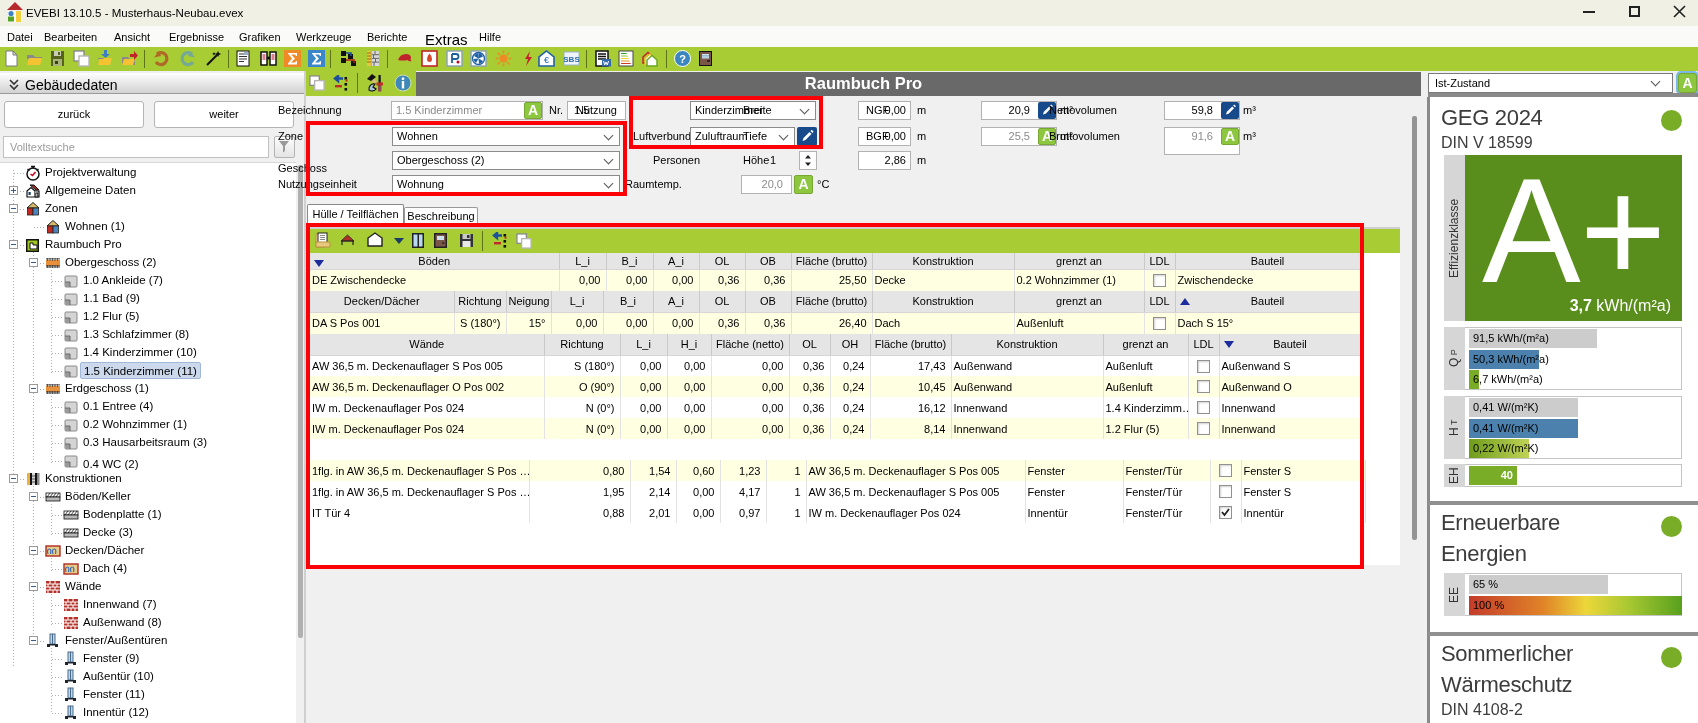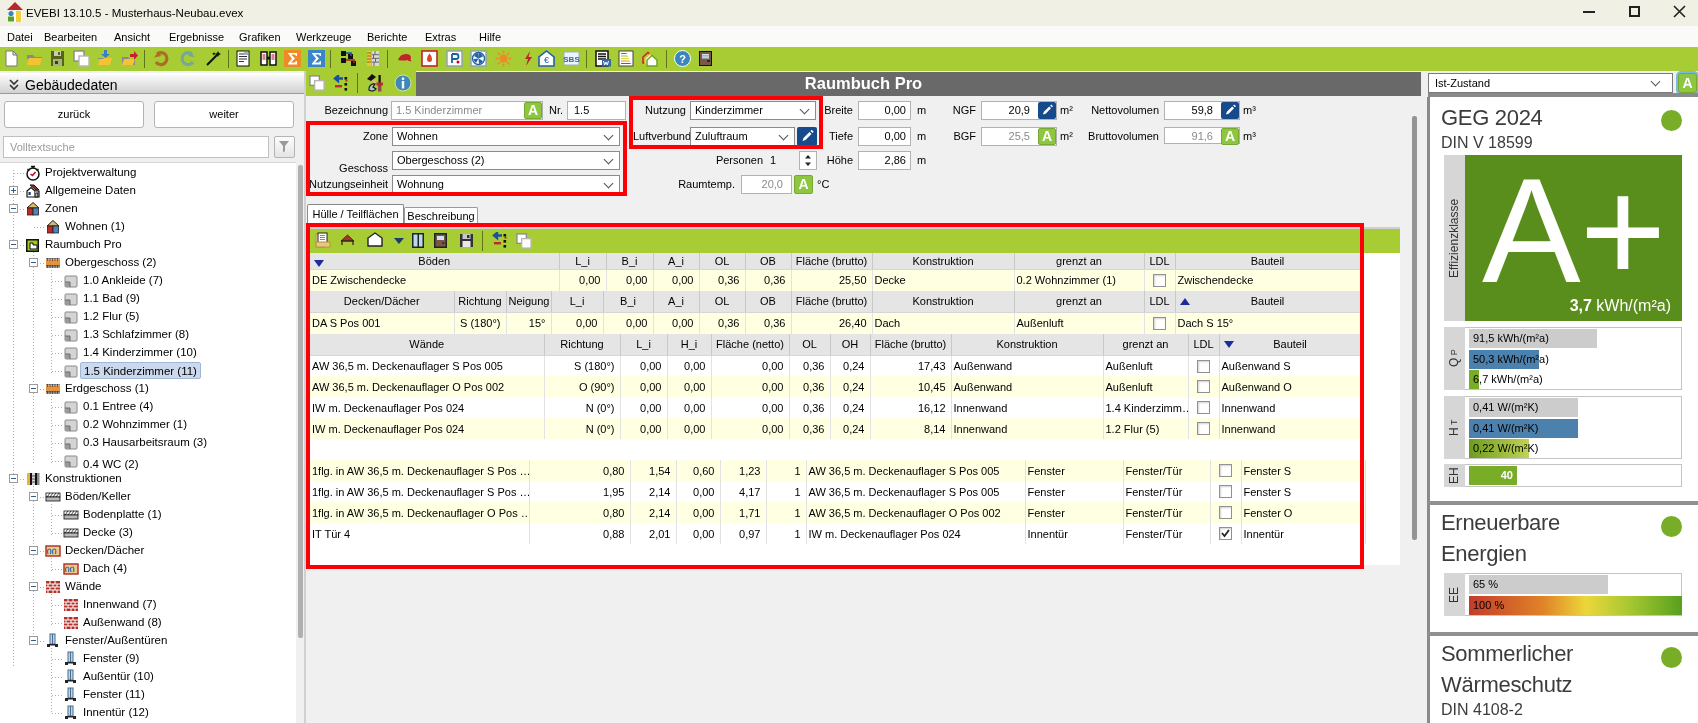--- a/index.html
+++ b/index.html
@@ -1,16 +1,16 @@
 <!DOCTYPE html>
 <html><head><meta charset="utf-8"><style>
 *{margin:0;padding:0;box-sizing:border-box}
 body{font-family:"Liberation Sans",sans-serif;width:1698px;height:723px;position:relative;background:#f0f0f0;overflow:hidden;font-size:11px;color:#000}
 .ab{position:absolute}
-.lbl{position:absolute;text-align:right;white-space:nowrap}
+.lbl{position:absolute;white-space:nowrap}
 .inp{position:absolute;background:#fff;border:1px solid #b2b2b2;line-height:17px;white-space:nowrap;overflow:hidden}
 .sel{position:absolute;background:#fff;border:1px solid #8b8b8b;line-height:17px;padding-left:4px;white-space:nowrap;overflow:hidden}
 .chv{position:absolute;width:7px;height:7px;border-right:1.5px solid #555;border-bottom:1.5px solid #555;transform:rotate(45deg)}
 .abtn{position:absolute;background:#8dc63f;color:#fff;font-weight:bold;text-align:center;border-radius:2px;border:1px solid #79a832}
 .redbox{position:absolute;border:4px solid #fb0006;z-index:50}
 .tbl{position:absolute;border-collapse:collapse;table-layout:fixed;font-size:11px}
 .tbl td{overflow:hidden;white-space:nowrap;padding:0 2px;border-right:1px solid rgba(140,140,140,.25)}
 .tbl .hd td{background:#e5e5e5;text-align:center;border-right:1px solid #c9c9c9;border-bottom:1px solid #d6d6d6}
 .num{text-align:right;padding-right:5px !important}
 .cb{display:inline-block;width:13px;height:13px;background:#fff;border:1px solid #919191;box-shadow:inset 1px 1px 2px rgba(0,0,0,.18);vertical-align:middle}
@@ -39,21 +39,21 @@
     </svg>
 </div>
 <div class="ab" style="left:0;top:26px;width:1698px;height:21px;background:#fafaf8"></div>
 <span class="ab" style="left:7px;top:31px;font-size:11px">Datei</span>
 <span class="ab" style="left:44px;top:31px;font-size:11px">Bearbeiten</span>
 <span class="ab" style="left:114px;top:31px;font-size:11px">Ansicht</span>
 <span class="ab" style="left:169px;top:31px;font-size:11px">Ergebnisse</span>
 <span class="ab" style="left:239px;top:31px;font-size:11px">Grafiken</span>
 <span class="ab" style="left:296px;top:31px;font-size:11px">Werkzeuge</span>
 <span class="ab" style="left:367px;top:31px;font-size:11px">Berichte</span>
-<span class="ab" style="left:425px;top:31px;font-size:11px">Extras</span>
+<span class="ab" style="left:425px;top:31px;font-size:15px">Extras</span>
 <span class="ab" style="left:479px;top:31px;font-size:11px">Hilfe</span>
 <div class="ab" style="left:0;top:47px;width:1698px;height:24px;background:#a8cc33"></div>
 <svg class="ab" style="left:3px;top:50px" width="17" height="17" viewBox="0 0 17 17">
     <path d="M3,1 h7 l4,4 v11 h-11 z" fill="#fff" stroke="#7a7a7a"></path>
     <path d="M10,1 l4,4 h-4 z" fill="#d8d8d8" stroke="#7a7a7a"></path>
   </svg>
 <svg class="ab" style="left:26px;top:50px" width="17" height="17" viewBox="0 0 17 17">
     <path d="M1,5 h6 l2,2 h7 v2 h-15 z" fill="#8a8a8a"></path>
     <path d="M1,15 L3,8 h13 l-2,7 z" fill="#f5c332"></path>
   </svg>
@@ -560,21 +560,21 @@
 <div class="abtn" style="left:1038px;top:128px;width:18px;height:17px;line-height:15px;font-size:14px">A</div>
 <span class="ab" style="left:1060px;top:104px">m²</span>
 <span class="ab" style="left:1060px;top:130px">m²</span>
 <div class="lbl" style="left:1049px;top:104px;width:110px">Nettovolumen</div>
 <div class="inp" style="left:1164px;top:101px;width:76px;height:19px;text-align:right;color:#000;padding-right:26px;padding-left:4px">59,8</div>
 <div class="ab" style="left:1221px;top:102px;width:18px;height:17px;background:#164a8a;border-radius:2px"><svg width="18" height="17" viewBox="0 0 19 19">
       <path d="M5,14 l1,-3 6,-6 2,2 -6,6 z" fill="#fff"></path>
       <path d="M13,4 l1.2,-1.2 2,2 L15,6 z" fill="#fff"></path>
     </svg></div>
 <div class="lbl" style="left:1049px;top:130px;width:110px">Bruttovolumen</div>
-<div class="inp" style="left:1164px;top:127px;width:76px;height:17px;text-align:right;color:#8a8a8a;padding-right:26px;padding-left:4px">91,6</div>
+<div class="inp" style="left:1164px;top:127px;width:76px;height:28px;text-align:right;color:#8a8a8a;padding-right:26px;padding-left:4px">91,6</div>
 <div class="abtn" style="left:1221px;top:128px;width:18px;height:17px;line-height:15px;font-size:14px">A</div>
 <span class="ab" style="left:1243px;top:104px">m³</span>
 <span class="ab" style="left:1243px;top:130px">m³</span>
 <div class="ab" style="left:307px;top:204px;width:97px;height:20px;background:#fff;border:1px solid #898989;border-bottom:none;border-radius:2px 2px 0 0;text-align:center;line-height:19px;z-index:2">Hülle / Teilflächen</div>
 <div class="ab" style="left:404px;top:207px;width:74px;height:17px;background:#fff;border:1px solid #999;border-bottom:none;border-radius:2px 2px 0 0;text-align:center;line-height:16px">Beschreibung</div>
 <div class="ab" style="left:310px;top:227px;width:1090px;height:338px;background:#fff;border-top:2px solid #cfcfcf"></div>
 <div class="ab" style="left:310px;top:229px;width:1090px;height:24px;background:#a8cc33"></div>
 <svg class="ab" style="left:314px;top:232px" width="17" height="17" viewBox="0 0 17 17">
     <path d="M2,2 h9 v13 h-9 z" fill="#ecd9a0" stroke="#b8923c"></path>
     <rect x="4" y="1" width="9" height="11" fill="#fff" stroke="#222"></rect>
@@ -841,33 +841,20 @@
         <td class="num">2,14</td>
         <td class="num">0,00</td>
         <td class="num">4,17</td>
         <td class="num">1</td>
         <td>AW 36,5 m. Deckenauflager S Pos 005</td>
         <td>Fenster</td>
         <td>Fenster/Tür</td>
         <td style="text-align:center"><span class="cb"></span></td>
         <td>Fenster S</td>
       </tr>
-      <tr style="background:#ffffe1;height:21px">
-        <td>1flg. in AW 36,5 m. Deckenauflager O Pos …</td>
-        <td class="num">0,80</td>
-        <td class="num">2,14</td>
-        <td class="num">0,00</td>
-        <td class="num">1,71</td>
-        <td class="num">1</td>
-        <td>AW 36,5 m. Deckenauflager O Pos 002</td>
-        <td>Fenster</td>
-        <td>Fenster/Tür</td>
-        <td style="text-align:center"><span class="cb"></span></td>
-        <td>Fenster O</td>
-      </tr>
       <tr style="background:#fff;height:21px">
         <td>IT Tür 4</td>
         <td class="num">0,88</td>
         <td class="num">2,01</td>
         <td class="num">0,00</td>
         <td class="num">0,97</td>
         <td class="num">1</td>
         <td>IW m. Deckenauflager Pos 024</td>
         <td>Innentür</td>
         <td>Fenster/Tür</td>

